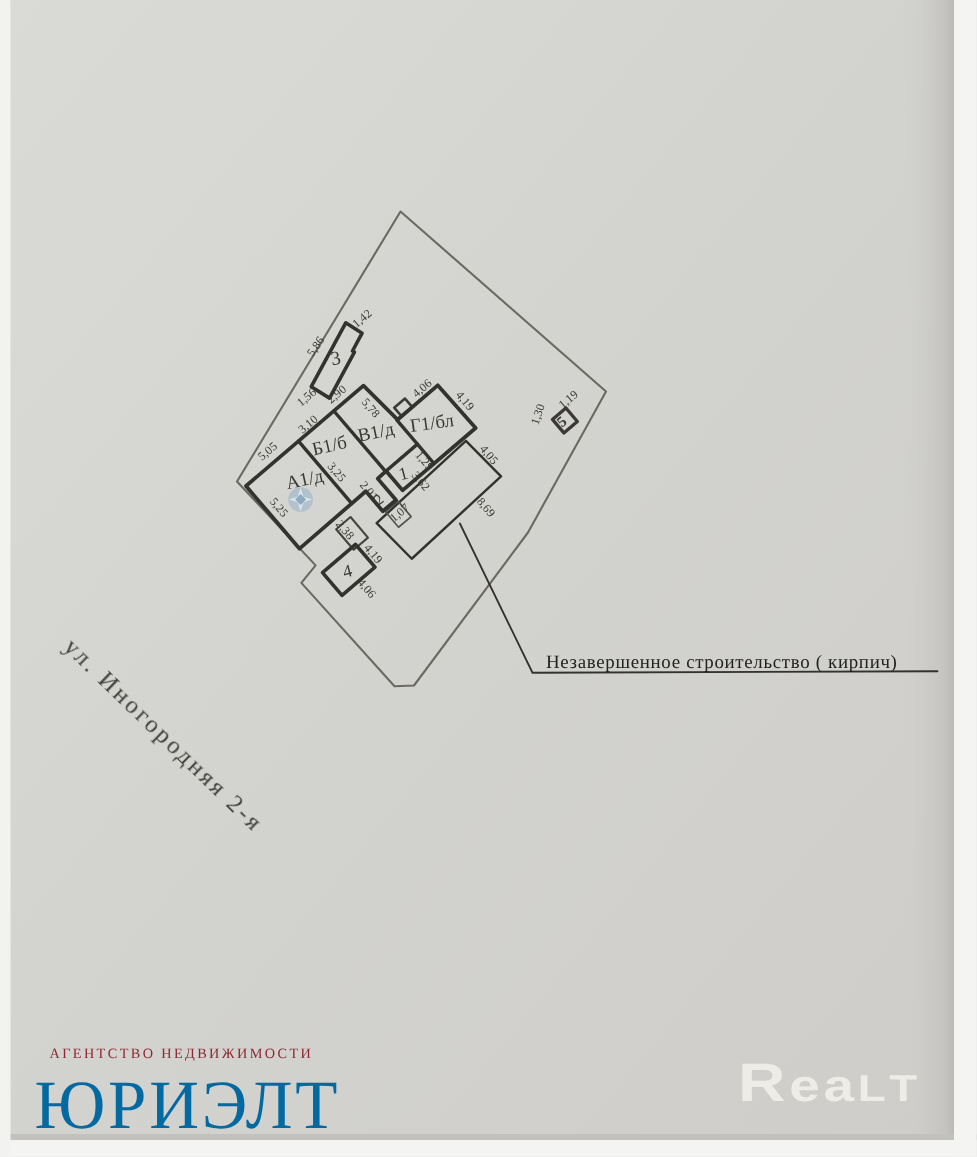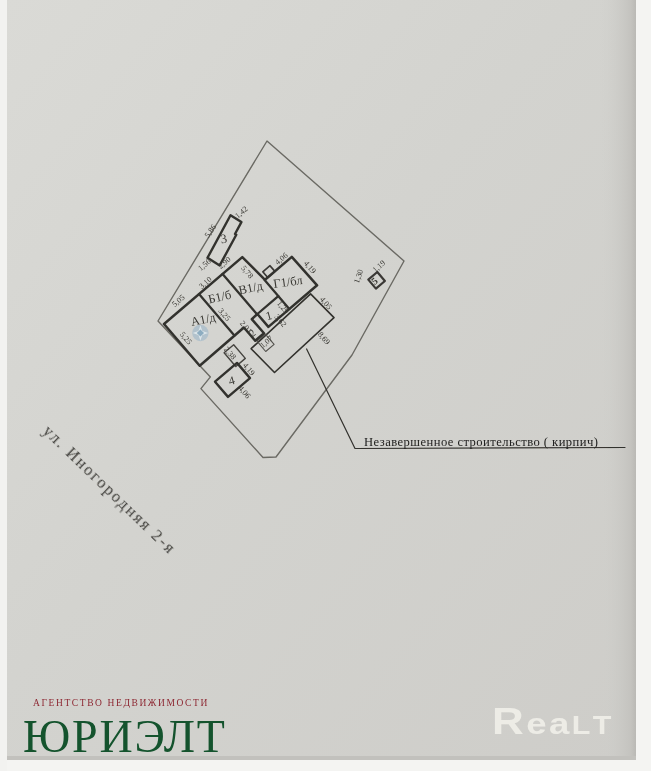--- a/index.html
+++ b/index.html
@@ -1,18 +1,18 @@
 <!DOCTYPE html>
 <html><head><meta charset="utf-8"><style>
 html,body{margin:0;padding:0;}
 body{width:651px;height:771px;overflow:hidden;background:#e8e8e6;font-family:"Liberation Serif",serif;}
 .wrap{position:relative;width:651px;height:771px;}
 svg{position:absolute;left:0;top:0;}
 .agency{position:absolute;left:33px;top:698px;filter:blur(0.3px);width:180px;color:#8d2732;font-size:9.5px;letter-spacing:1.6px;font-family:"Liberation Serif",serif;}
-.yurielt{position:absolute;left:23px;top:710px;filter:blur(0.35px);color:#14532d;font-size:46px;letter-spacing:1.8px;font-family:"Liberation Serif",serif;}
+.yurielt{position:absolute;left:23px;top:710px;filter:blur(0.35px);color:#0369a1;font-size:46px;letter-spacing:1.8px;font-family:"Liberation Serif",serif;}
 .realt{position:absolute;left:492px;top:701px;filter:blur(0.4px);color:#edece6;font-family:"Liberation Sans",sans-serif;font-weight:bold;transform:scaleX(1.22);transform-origin:0 0;letter-spacing:2px;}
 .realt span{display:inline-block;}
 </style></head><body>
 <div class="wrap">
 <svg width="651" height="771" viewBox="0 0 651 771">
 <defs>
 <linearGradient id="paper" x1="0" y1="0" x2="1" y2="1">
           <stop offset="0" stop-color="#dadad6"></stop>
           <stop offset="0.45" stop-color="#d3d3cf"></stop>
           <stop offset="1" stop-color="#cecdc9"></stop>

